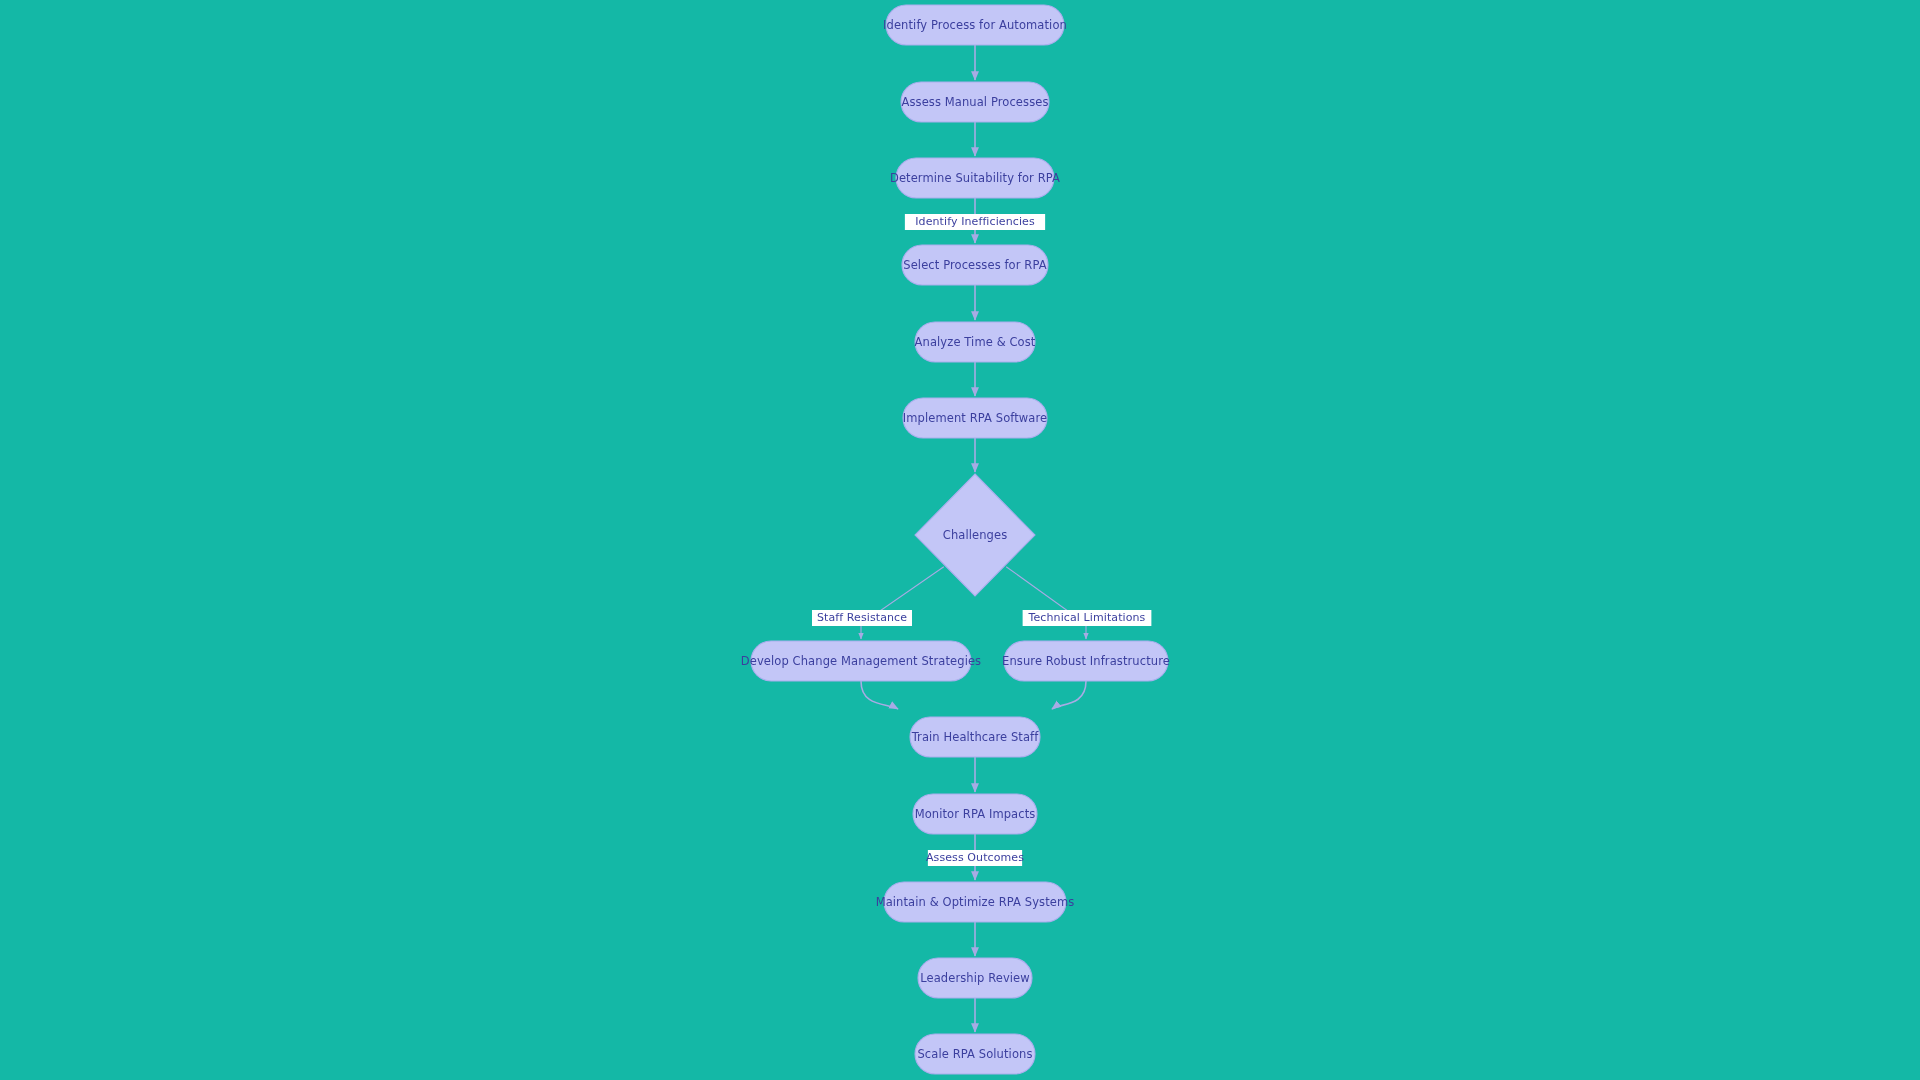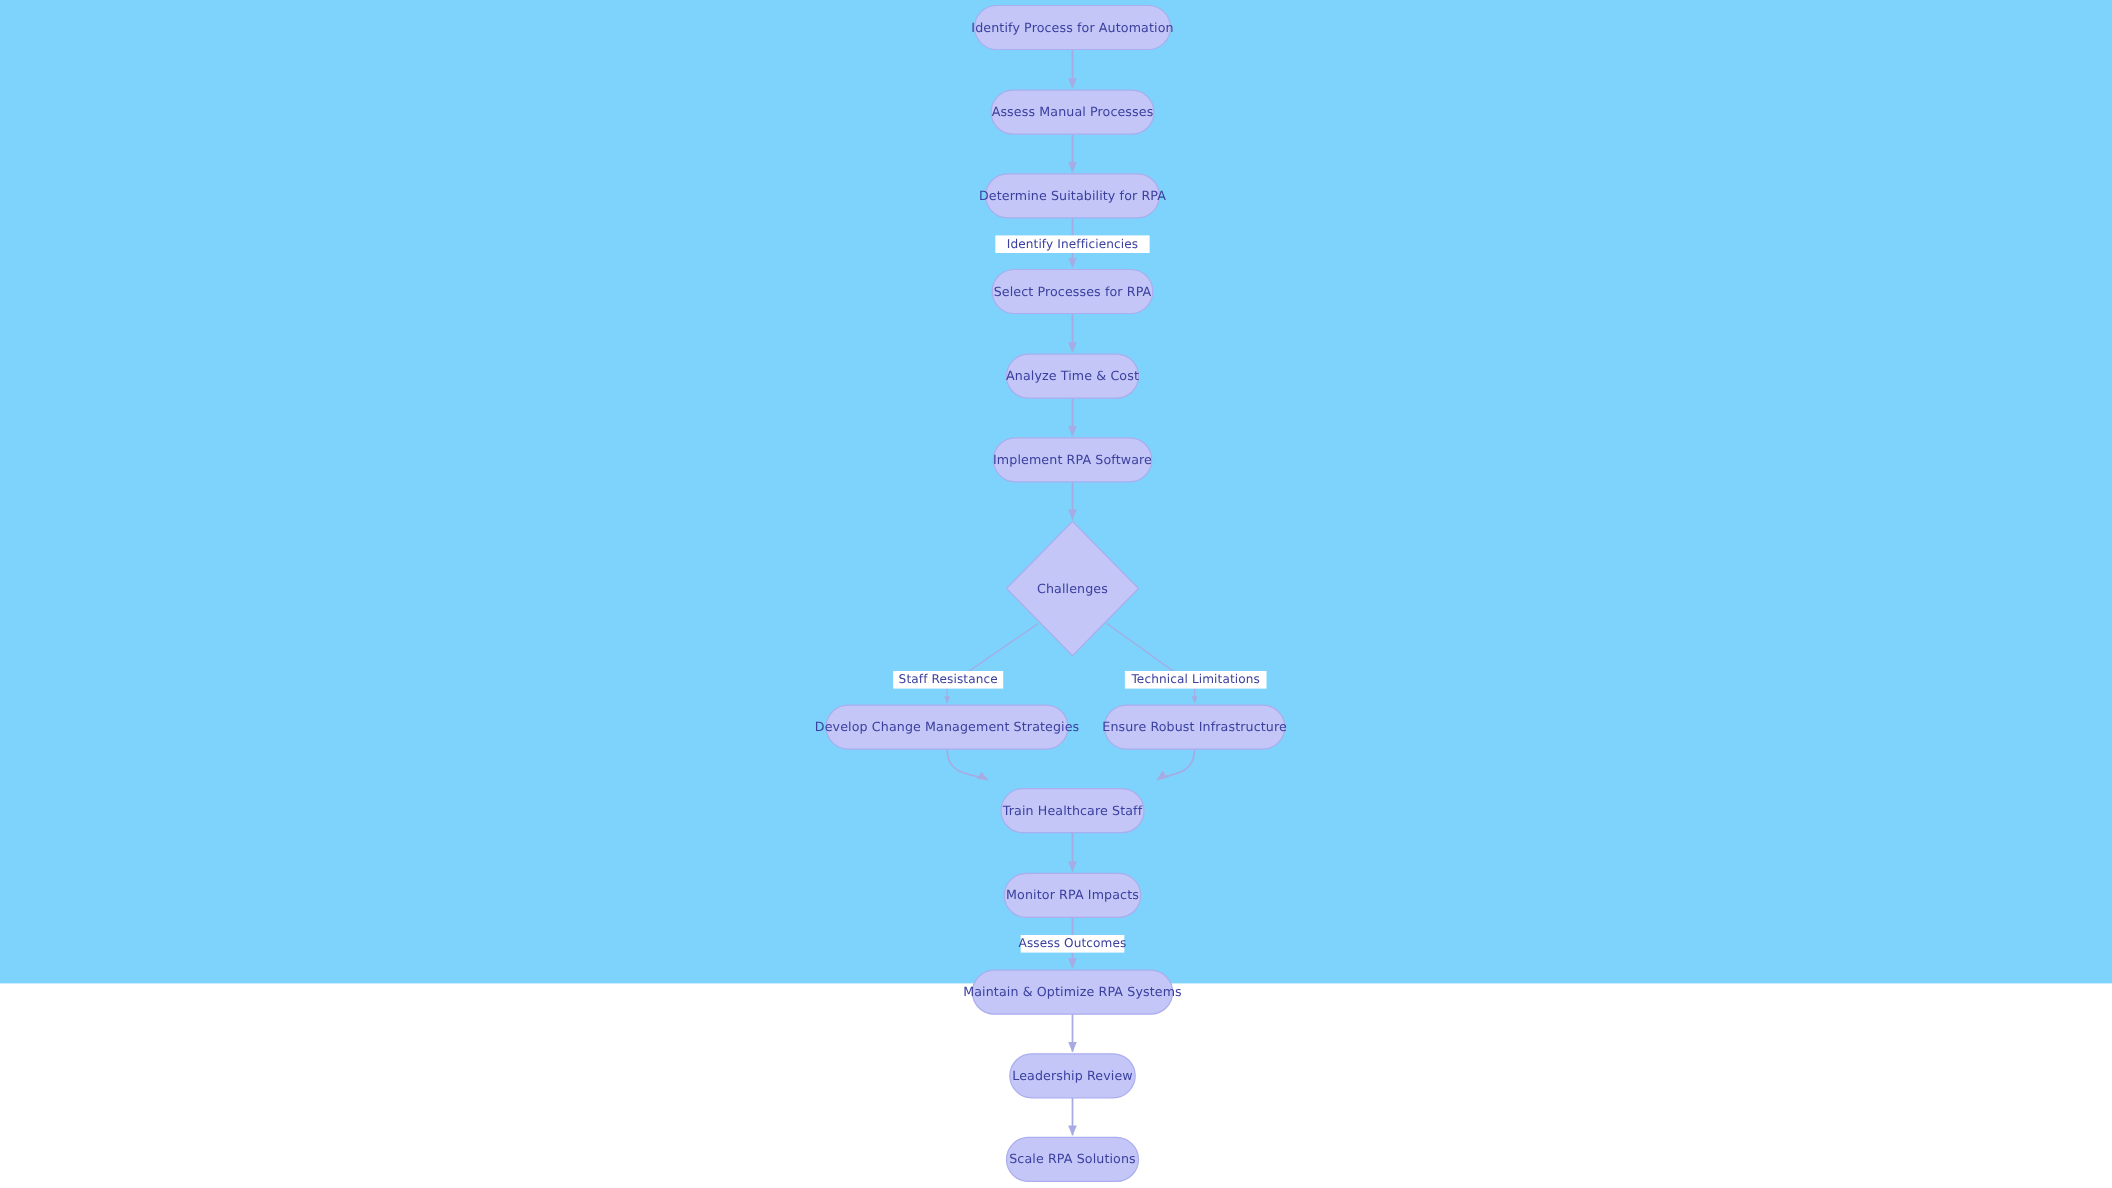--- a/index.html
+++ b/index.html
@@ -10,22 +10,22 @@
     width: 1920px;
     height: 1080px;
     overflow: hidden;
   }
   body {
     font-family: "DejaVu Sans", "Liberation Sans", sans-serif;
   }
   #flow-root {
     position: relative;
     width: 1920px;
-    height: 894px;
-    background: #7dd3fc;
+    height: 1080px;
+    background: #14b8a6;
   }
   svg#flow-svg {
     position: absolute;
     top: 0;
     left: 0;
     width: 1920px;
     height: 1080px;
     display: block;
   }
   .node-shape {

